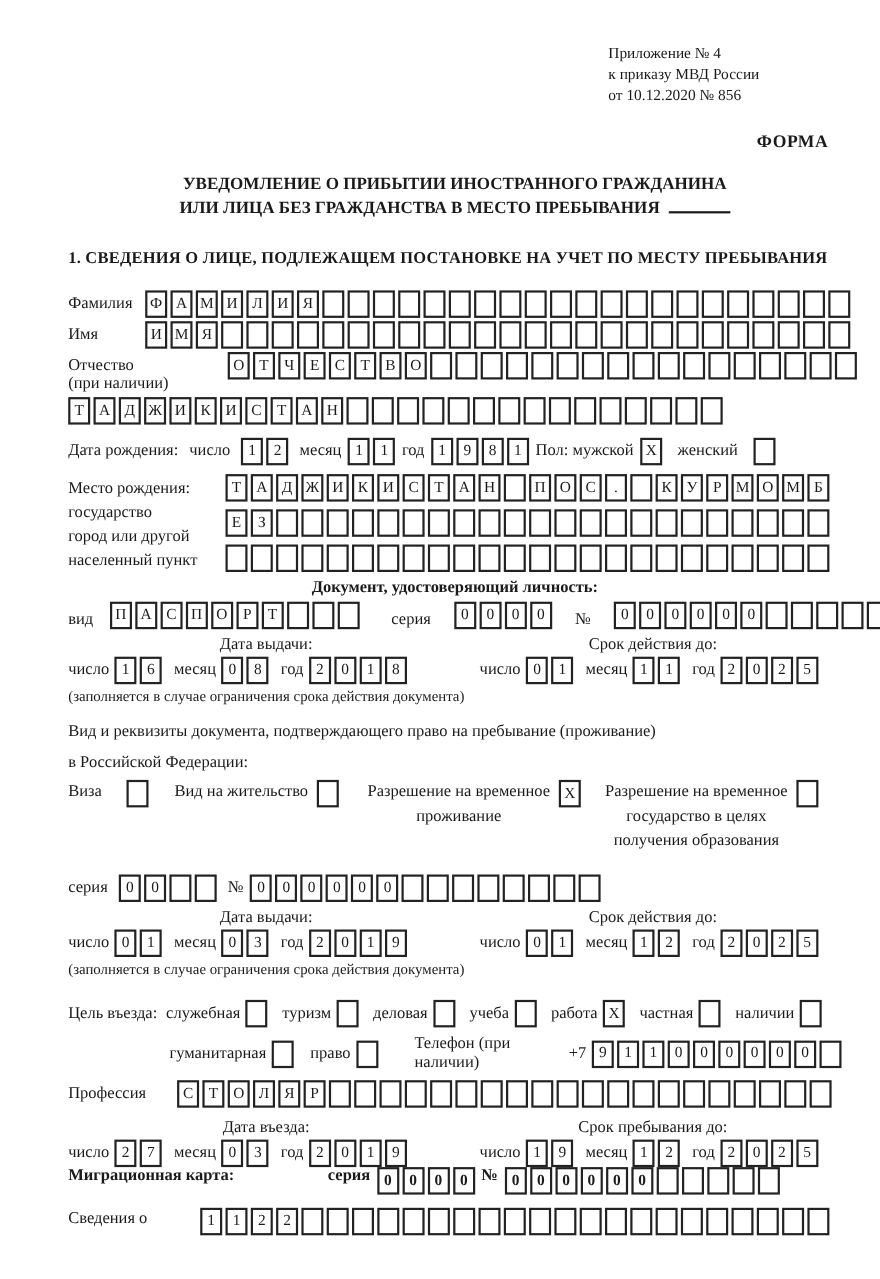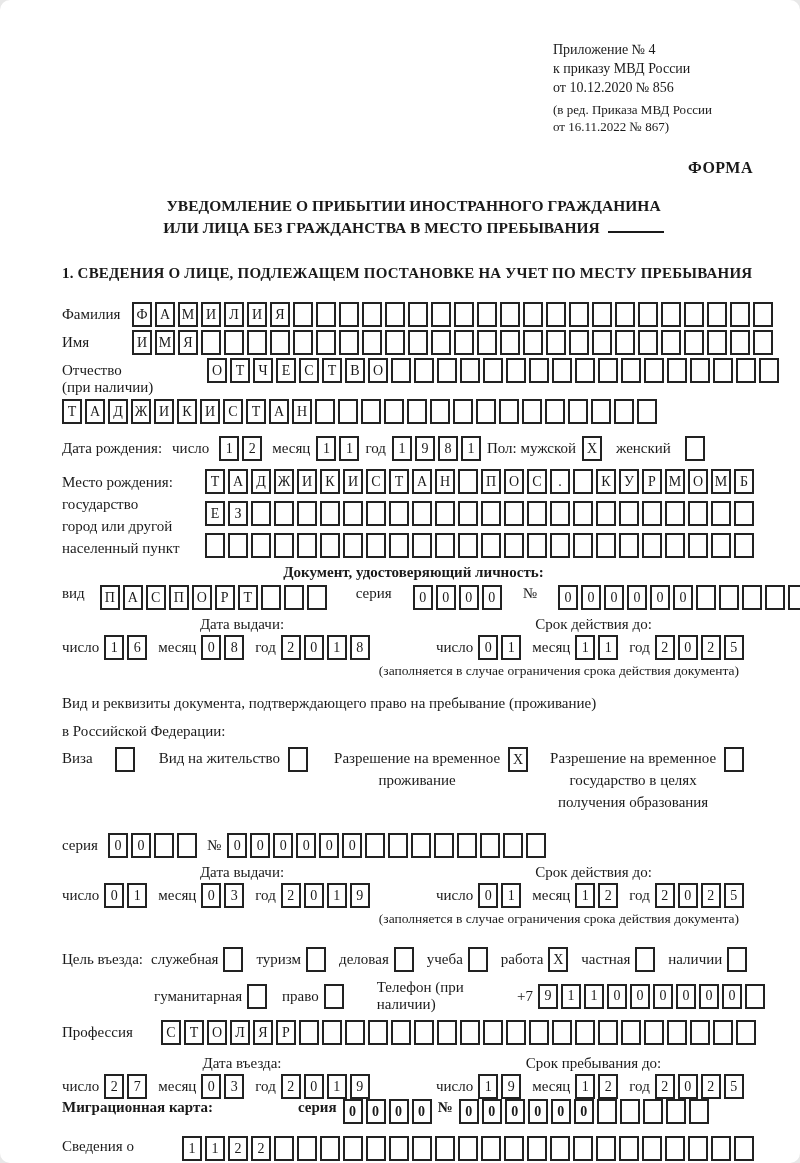--- a/index.html
+++ b/index.html
@@ -1,20 +1,20 @@
 <!DOCTYPE html>
 <html><head>
 <meta charset="utf-8">
 <style>
   html,body{margin:0;padding:0;background:#e8e8e8;}
   .page{
     width:800px;height:1163px;margin:0 auto;background:#ffffff;
     box-sizing:border-box;padding:40px 35px 16px 62px;
     font-family:"Liberation Serif","DejaVu Serif",serif;
-    color:#1a1a1a;overflow:hidden;position:relative;border-radius:10px;
+    color:#1a1a1a;overflow:hidden;position:relative;
   }
   
   .ref-block{width:212px;margin-left:auto;font-size:14px;line-height:19px;}
   .ref-block .amend{font-size:13px;line-height:17px;margin-top:4px;}
   .forma{margin-top:24px;text-align:right;padding-right:12px;font-weight:bold;font-size:16px;letter-spacing:.5px;}
   
   .title{margin-top:18px;text-align:center;font-weight:bold;font-size:15.5px;line-height:22px;}
   .title-underline{display:inline-block;width:56px;border-bottom:2px solid #1a1a1a;height:13px;margin-left:8px;}
   .section-heading{margin-top:26px;font-weight:bold;font-size:15px;letter-spacing:.2px;}
   
@@ -31,21 +31,21 @@
   .inline-lbl{font-size:15px;padding-top:4px;}
   .gap6{margin-left:6px;} .gap10{margin-left:10px;} .gap14{margin-left:14px;}
   
   .date-head{display:flex;font-size:15px;margin-top:6px;}
   .date-head .dh-left{width:360px;text-align:center;}
   .date-head .dh-right{flex:1;text-align:center;}
   .date-row{display:flex;align-items:center;margin-top:2px;}
   .dg{display:flex;align-items:center;gap:5px;}
   .dg.left{width:360px;}
   .dg .dlbl{font-size:15px;margin-left:6px;}
-  .note-right{font-size:13.5px;text-align:right;padding-right:26px;margin-top:3px;}
+  .note-right{font-size:13.5px;text-align:left;padding-right:26px;margin-top:3px;}
   
   .intro{font-size:15px;line-height:28px;margin-top:10px;}
   
   .visa-row{display:flex;align-items:flex-start;margin-top:2px;min-height:84px;}
   .opt{display:flex;align-items:flex-start;gap:8px;}
   .opt-lines{font-size:15px;line-height:22px;text-align:center;}
   .opt-lines span{display:block;}
   
   .purpose-row{display:flex;align-items:center;gap:4px;margin-top:20px;font-size:15px;flex-wrap:nowrap;}
   .purpose-row .po{display:flex;align-items:center;gap:5px;margin-left:9px;}
@@ -57,24 +57,20 @@
 </style>
 </head>
 <body>
 
 <div class="page">
 
   <div class="ref-block">
     <div>Приложение № 4</div>
     <div>к приказу МВД России</div>
     <div>от 10.12.2020 № 856</div>
-    <div class="amend">
-      <div>(в ред. Приказа МВД России</div>
-      <div>от 16.11.2022 № 867)</div>
-    </div>
   </div>
 
   <div class="forma">ФОРМА</div>
 
   <div class="title">
     <span>УВЕДОМЛЕНИЕ О ПРИБЫТИИ ИНОСТРАННОГО ГРАЖДАНИНА</span><br>
     <span>ИЛИ ЛИЦА БЕЗ ГРАЖДАНСТВА В МЕСТО ПРЕБЫВАНИЯ</span><span class="title-underline"></span>
   </div>
 
   <div class="section-heading">1. СВЕДЕНИЯ О ЛИЦЕ, ПОДЛЕЖАЩЕМ ПОСТАНОВКЕ НА УЧЕТ ПО МЕСТУ ПРЕБЫВАНИЯ</div>
@@ -325,21 +321,21 @@
           <span class="cell"></span>
           <span class="cell"></span>
           <span class="cell"></span>
           <span class="cell"></span>
         </span>
     </span>
   </div>
 
   <div class="doc-heading">Документ, удостоверяющий личность:</div>
 
-  <div class="row" style="align-items:flex-start;gap:15px;">
+  <div class="row" style="align-items:flex-end;gap:15px;">
     <span class="inline-lbl" style="width:48px;padding-top:0;">вид</span>
     <span class="cells">
         <span class="cell">П</span>
         <span class="cell">А</span>
         <span class="cell">С</span>
         <span class="cell">П</span>
         <span class="cell">О</span>
         <span class="cell">Р</span>
         <span class="cell">Т</span>
         <span class="cell"></span>

